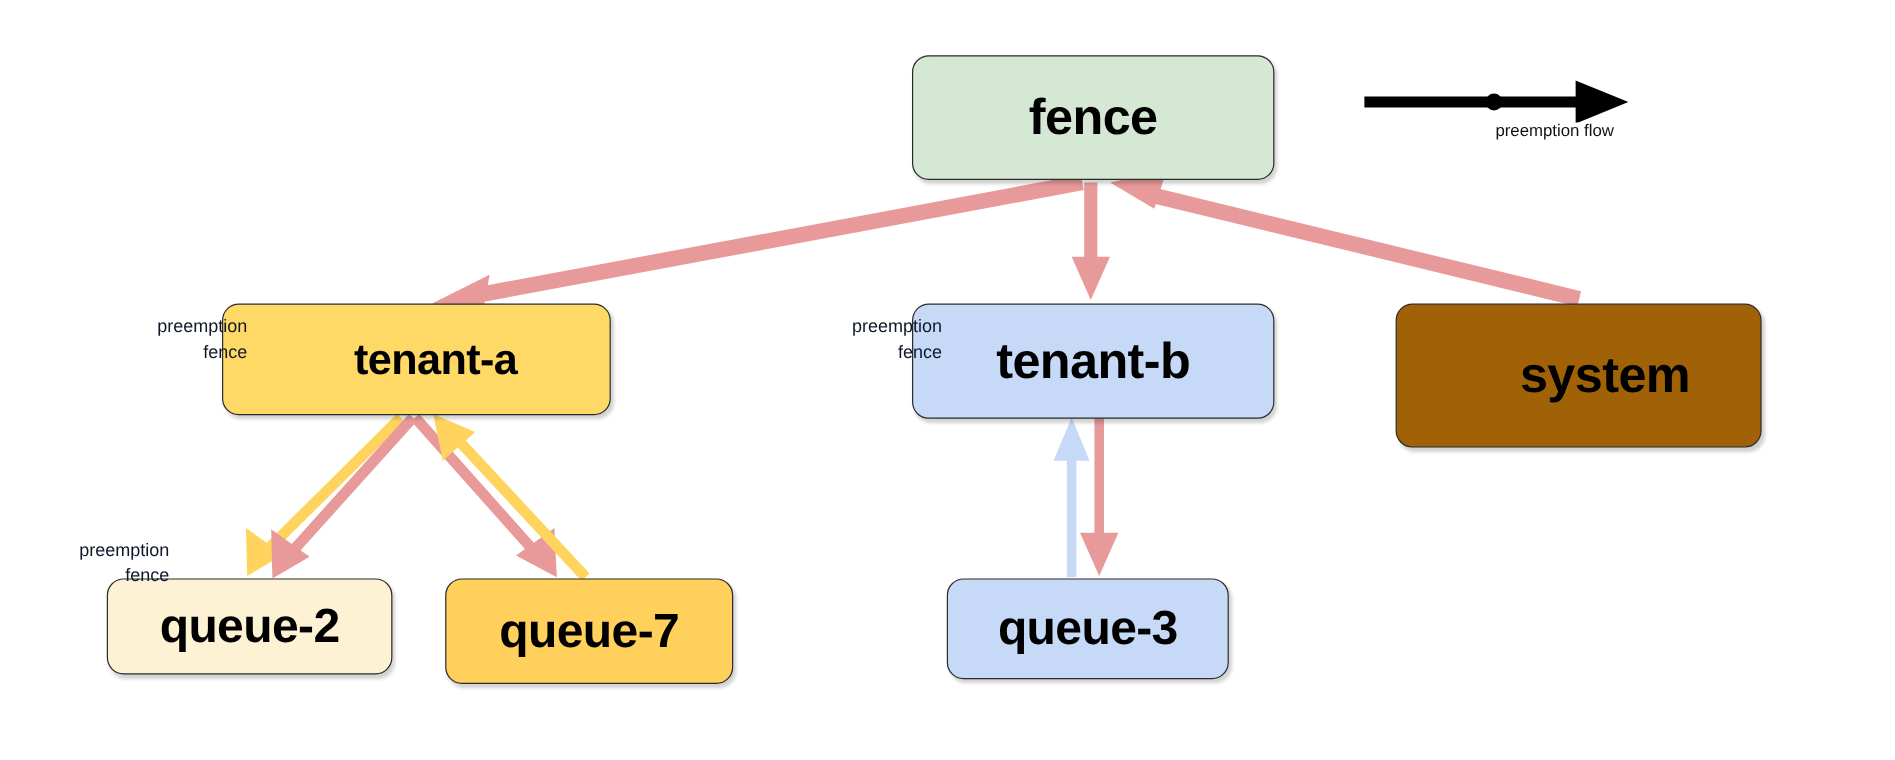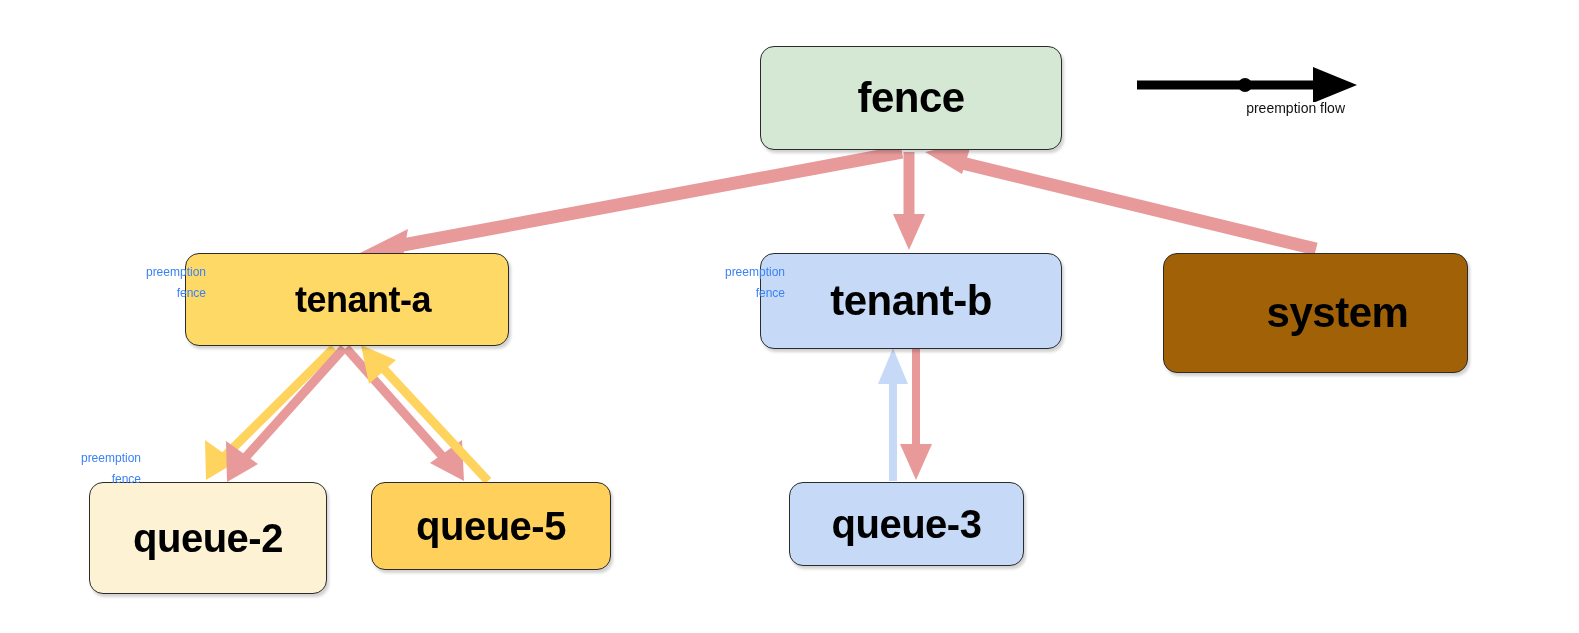--- a/index.html
+++ b/index.html
@@ -38,23 +38,23 @@
     z-index: 5;
   }
   .node-label {
     font-weight: bold;
     color: #000000;
     letter-spacing: -0.5px;
     white-space: nowrap;
   }
   .fence-label {
     position: absolute;
-    font-size: 12px;
+    font-size: 15px;
     line-height: 21px;
-    color: #3b82f6;
+    color: #0f172a;
     text-align: right;
     white-space: nowrap;
     z-index: 6;
   }
   #legend {
     position: absolute;
     z-index: 6;
   }
   .legend-caption {
     position: absolute;
@@ -126,26 +126,26 @@
   </div>
 
   <div class="node" style="left:760px; top:253px; width:302px; height:96px; background:#c6d9f7;">
     <span class="node-label" style="font-size:42px;">tenant-b</span>
   </div>
 
   <div class="node" style="left:1163px; top:253px; width:305px; height:120px; background:#a16207;padding-left:44px;">
     <span class="node-label" style="font-size:42px;">system</span>
   </div>
 
-  <div class="node" style="left:89px; top:482px; width:238px; height:112px; background:#fdf2d4;">
+  <div class="node" style="left:89px; top:482px; width:238px; height:80px; background:#fdf2d4;">
     <span class="node-label" style="font-size:40px;">queue-2</span>
   </div>
 
   <div class="node" style="left:371px; top:482px; width:240px; height:88px; background:#ffd15c;">
-    <span class="node-label" style="font-size:40px;">queue-5</span>
+    <span class="node-label" style="font-size:40px;">queue-7</span>
   </div>
 
   <div class="node" style="left:789px; top:482px; width:235px; height:84px; background:#c6d9f7;">
     <span class="node-label" style="font-size:40px;">queue-3</span>
   </div>
 
   <div class="fence-label" style="left:88px; top:262px; width:118px;">
     <div>preemption</div>
     <div>fence</div>
   </div>

